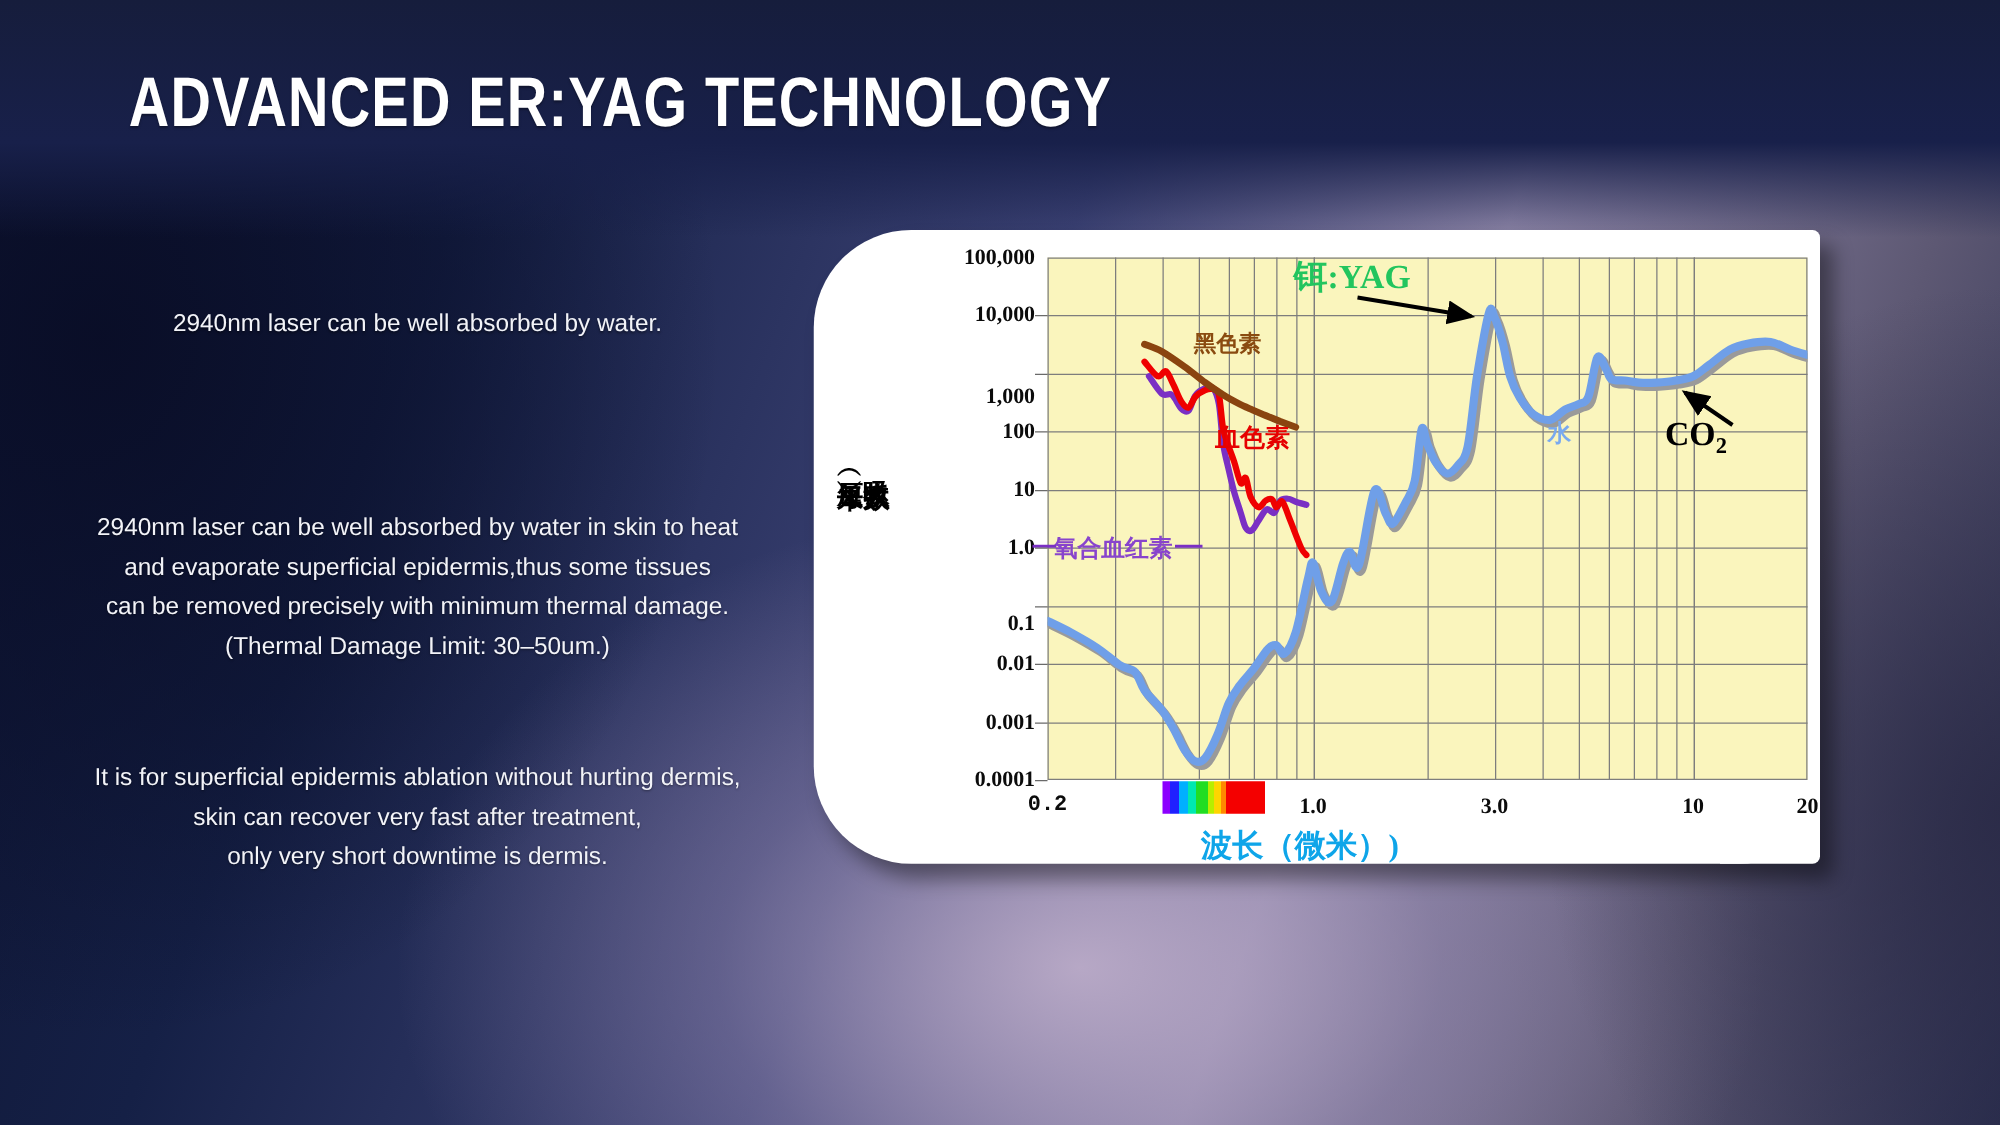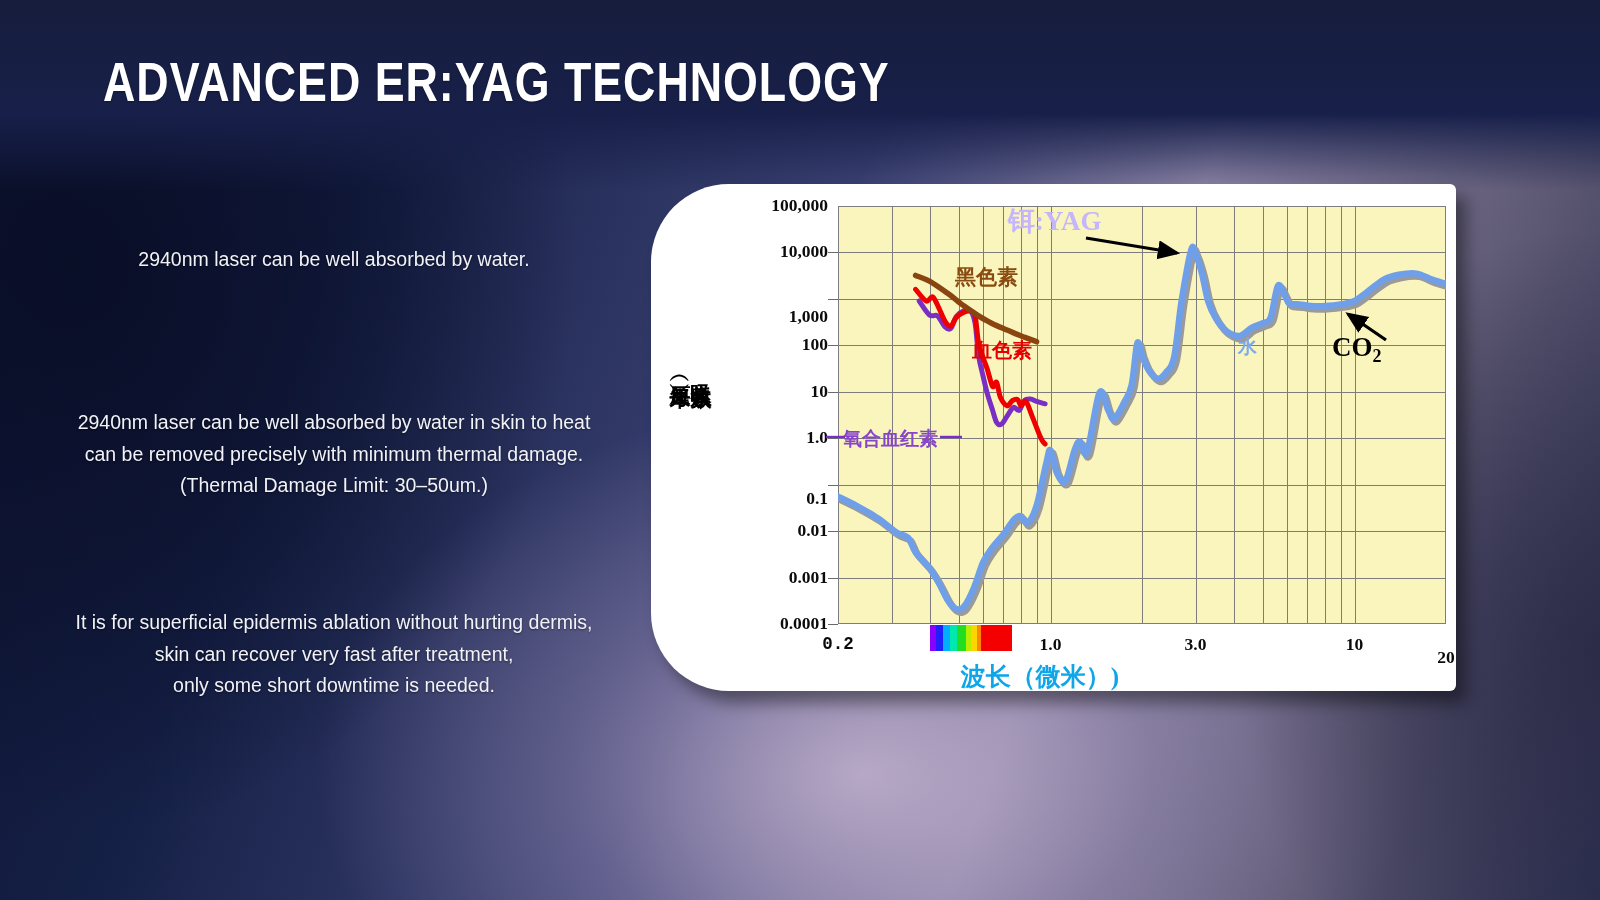--- a/index.html
+++ b/index.html
@@ -101,24 +101,24 @@
       #00b0ff 16%,#00b0ff 25%,
       #00e8b0 25%,#00e8b0 33%,
       #22dd22 33%,#22dd22 44%,
       #b8ee00 44%,#b8ee00 50%,
       #ffd500 50%,#ffd500 57%,
       #ff8800 57%,#ff8800 62%,
       #f40000 62%,#f40000 100%);
   }
   
   .annot{position:absolute;white-space:nowrap;pointer-events:none;}
-  #an-eryag{left:1008px;top:203px;font-family:"Liberation Serif",serif;font-weight:bold;font-size:27px;color:#c4b5fd;}
+  #an-eryag{left:1035px;top:203px;font-family:"Liberation Serif",serif;font-weight:bold;font-size:27px;color:#22c55e;}
   #an-co2{left:1332px;top:332px;font-family:"Liberation Serif",serif;font-weight:bold;font-size:27px;color:#000;}
   #an-co2 sub{font-size:18px;}
-  #an-melanin{left:955px;top:263px;font-family:"Liberation Serif",serif;font-weight:bold;font-size:21px;color:#8a4b10;}
+  #an-melanin{left:955px;top:263px;font-family:"Liberation Serif",serif;font-weight:bold;font-size:18px;color:#8a4b10;}
   #an-hemo{left:972px;top:337px;font-family:"Liberation Serif",serif;font-weight:bold;font-size:20px;color:#e60000;}
   #an-oxy{left:843px;top:426px;font-family:"Liberation Serif",serif;font-weight:bold;font-size:19px;color:#8844cc;}
   #an-water{left:1238px;top:334px;font-family:"Liberation Serif",serif;font-weight:bold;font-size:19px;color:#79a9ef;}
   #curves{position:absolute;left:838px;top:206px;width:608px;height:418px;}
   #overlay-svg{position:absolute;left:0;top:0;width:1600px;height:900px;pointer-events:none;}
 </style>
 </head>
 <body>
 
 <div id="bg-base"></div>
@@ -128,28 +128,29 @@
 <div id="bg-top"></div>
 
 <div id="title">Advanced Er:YAG Technology</div>
 
 <div class="para" id="para1">
   <div>2940nm laser can be well absorbed by water.</div>
 </div>
 
 <div class="para" id="para2">
   <div>2940nm laser can be well absorbed by water in skin to heat</div>
+  <div>and evaporate superficial epidermis,thus some tissues</div>
   <div>can be removed precisely with minimum thermal damage.</div>
   <div>(Thermal Damage Limit: 30–50um.)</div>
 </div>
 
 <div class="para" id="para3">
   <div>It is for superficial epidermis ablation without hurting dermis,</div>
   <div>skin can recover very fast after treatment,</div>
-  <div>only some short downtime is needed.</div>
+  <div>only very short downtime is dermis.</div>
 </div>
 
 <div id="chart-card">
   <div id="chart-inner"></div>
 </div>
 
 <div id="plot">
     <div class="gl v" style="left: 53.5px;"></div>
     <div class="gl v" style="left: 91.5px;"></div>
     <div class="gl v" style="left: 121px;"></div>
@@ -204,21 +205,21 @@
 <div id="ytitle">
   <span>吸收系数</span>
   <span>（每厘米）</span>
 </div>
 
 <div id="xlabels">
     <div class="xlab" style="left: 838px; font-family: Liberation Mono, monospace;">0.2</div>
     <div class="xlab" style="left: 1050.49px;">1.0</div>
     <div class="xlab" style="left: 1195.53px;">3.0</div>
     <div class="xlab" style="left: 1354.49px;">10</div>
-    <div class="xlab" style="left: 1446px; margin-top: 13px;">20</div>
+    <div class="xlab" style="left: 1446px;">20</div>
   </div>
 <div id="spectrum" style="left: 929.513px; width: 82.9924px;"></div>
 <div id="xtitle">波长（微米）)</div>
 
 <div class="annot" id="an-eryag">铒:YAG</div>
 <div class="annot" id="an-co2"><span>CO</span><sub>2</sub></div>
 <div class="annot" id="an-melanin">黑色素</div>
 <div class="annot" id="an-hemo">血色素</div>
 <div class="annot" id="an-oxy">氧合血红素</div>
 <div class="annot" id="an-water">水</div>

